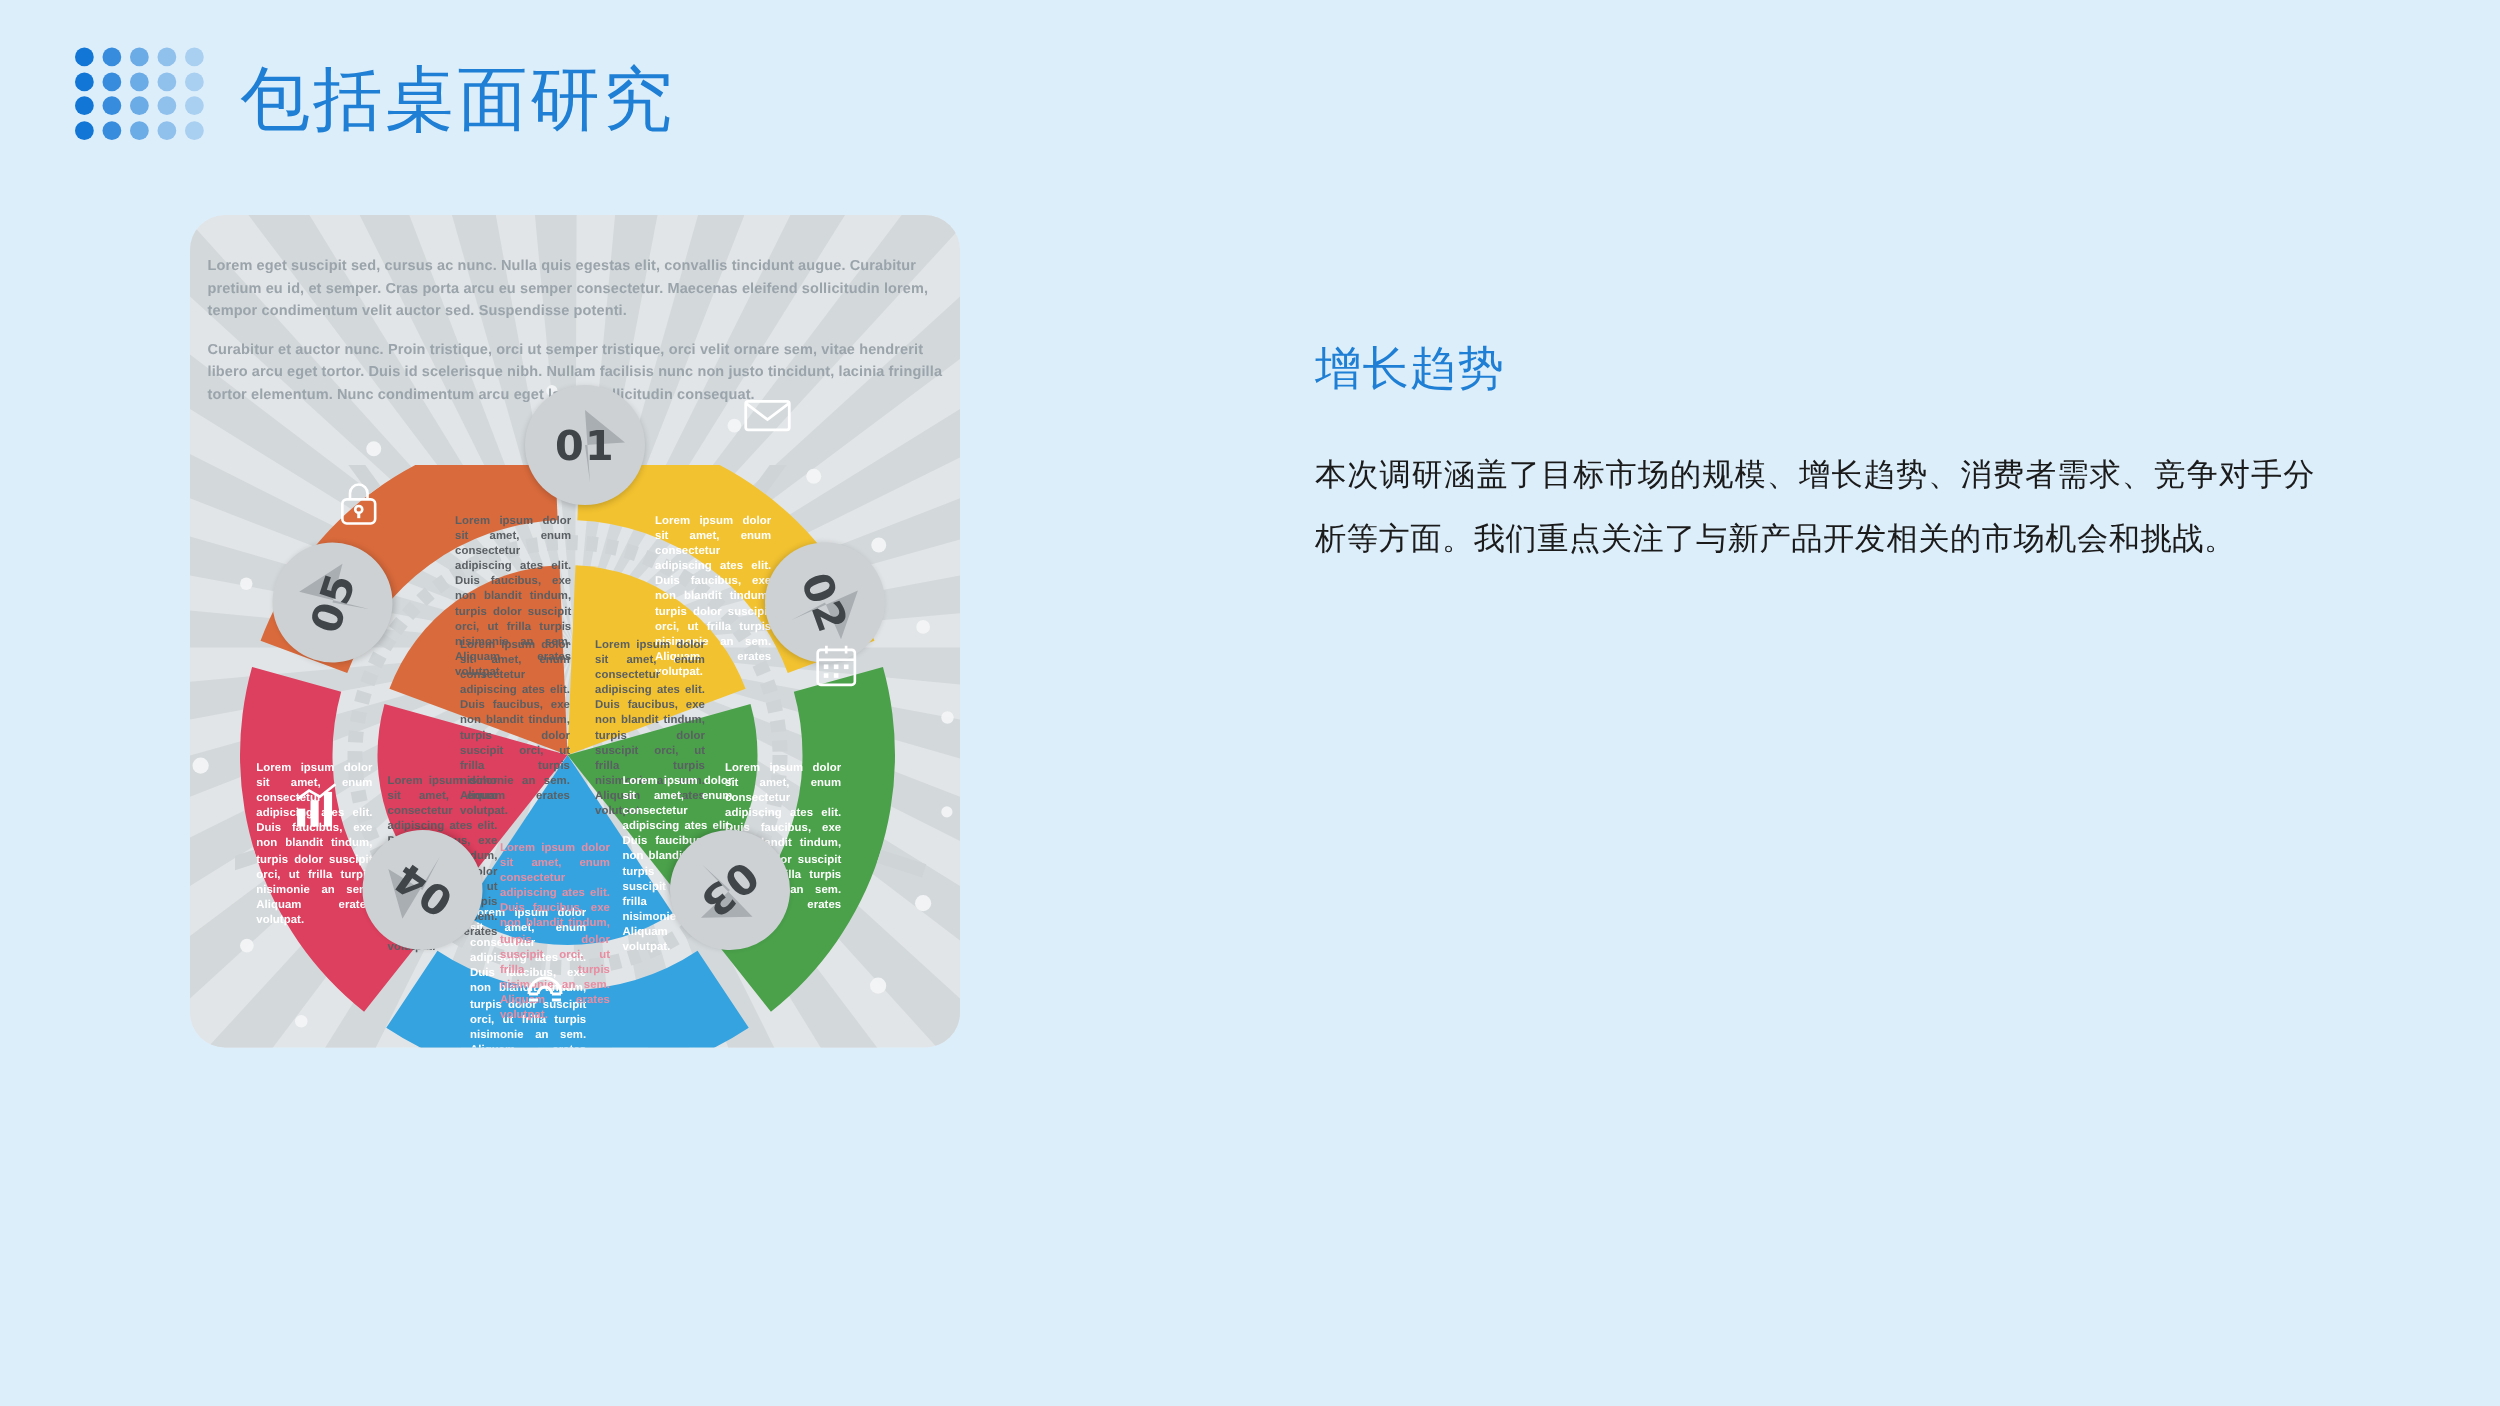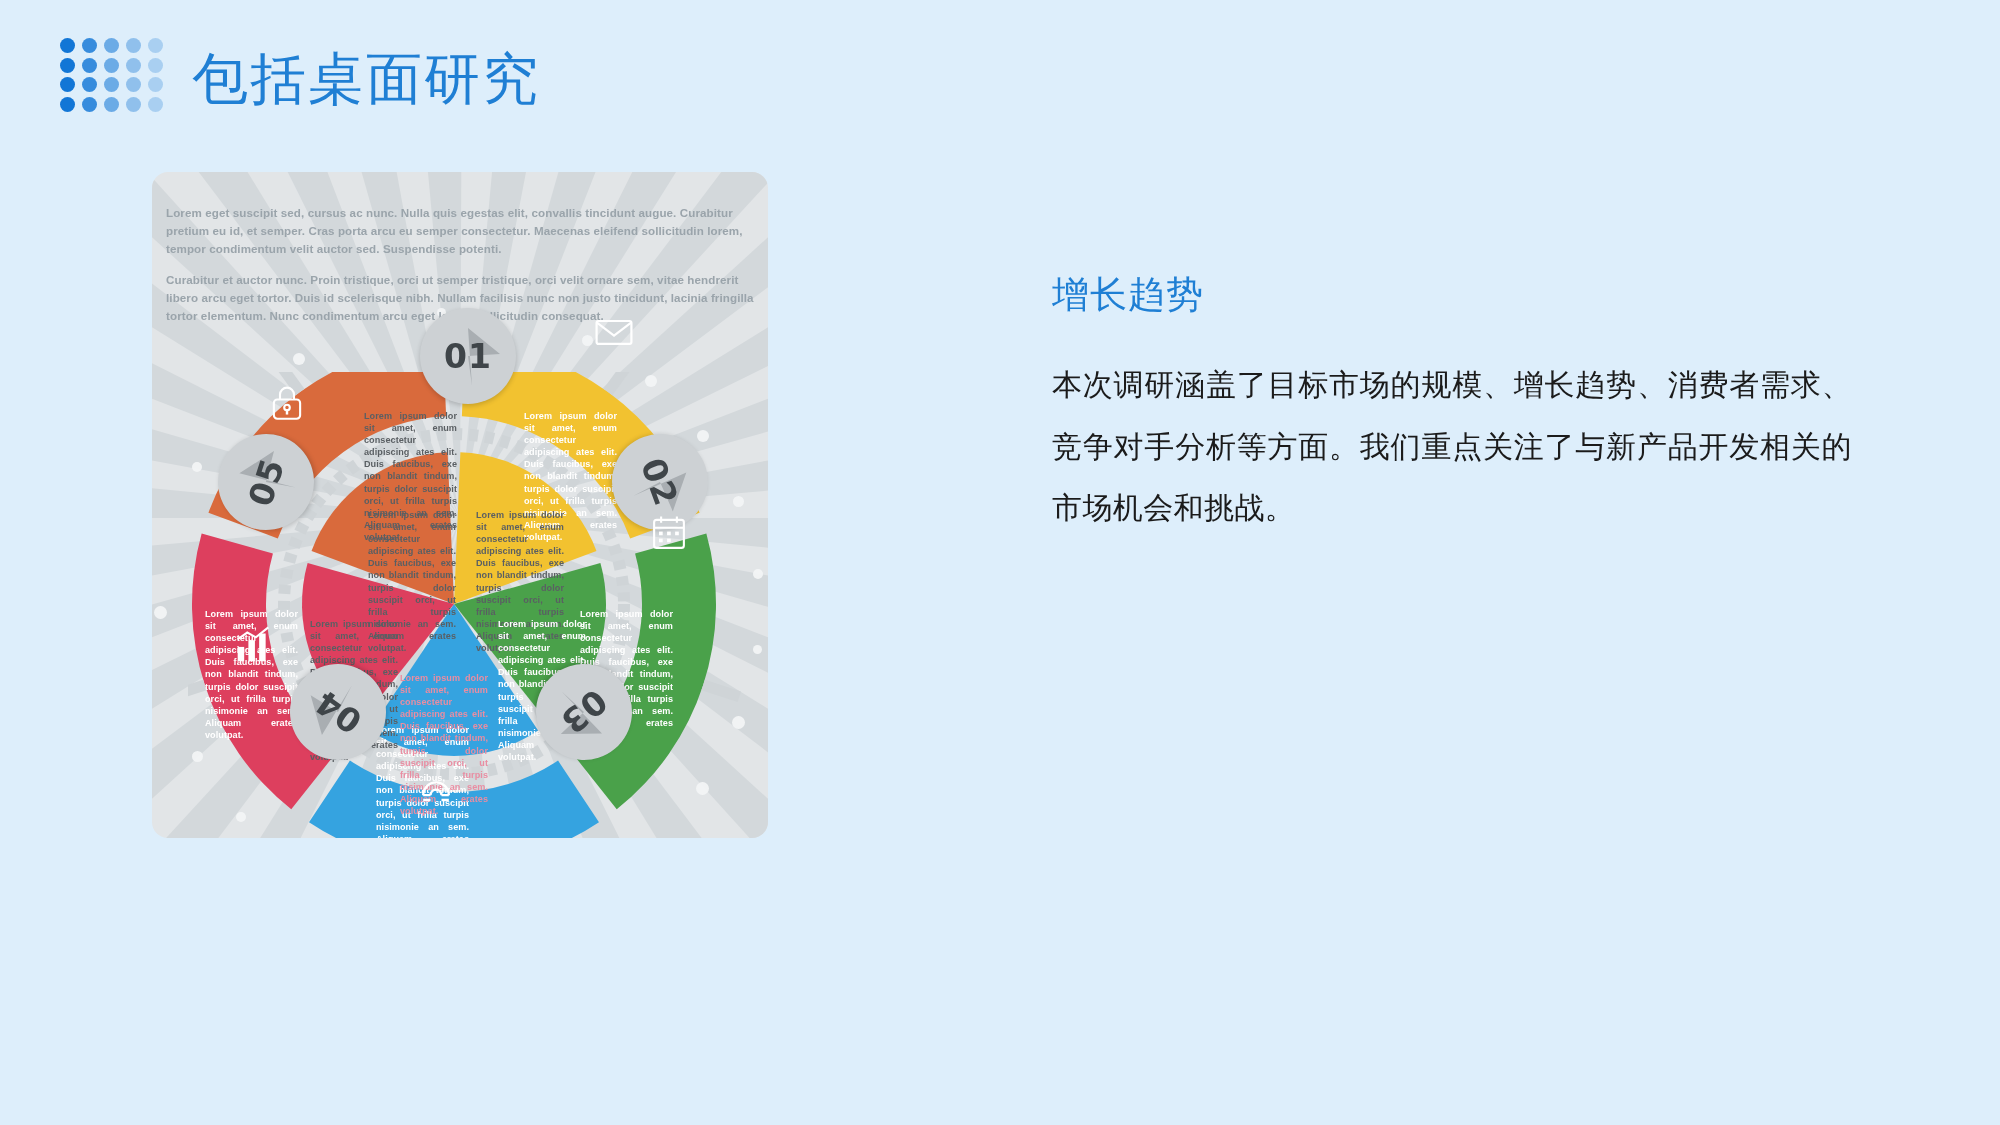--- a/index.html
+++ b/index.html
@@ -30,21 +30,21 @@
     font-size: 56px;
     letter-spacing: 2px;
     color: #1f7fd4;
     white-space: nowrap;
   }
 
   
   #infographic {
     position: absolute; left: 152px; top: 172px;
     width: 616px; height: 666px;
-    border-radius: 16px;
+    border-radius: 28px;
     background: #e2e5e7;
     overflow: hidden;
   }
   #ray-burst {
     position: absolute; left: 50%; top: 52%;
     width: 1500px; height: 1500px;
     transform: translate(-50%, -50%);
   }
   #dot-ring { position: absolute; left: 0; top: 0; width: 616px; height: 666px; }
   #dot-ring i {
@@ -90,21 +90,21 @@
 
   
   #right-col { position: absolute; left: 1052px; top: 270px; width: 800px; }
   .sec-head {
     font-family: "DejaVu Serif", "Liberation Serif", serif;
     font-size: 37px; color: #1f7fd4; letter-spacing: 1px;
   }
   .sec-body {
     margin-top: 34px;
     font-family: "DejaVu Serif", "Liberation Serif", serif;
-    font-size: 30px; color: #1b1b1b; line-height: 2.05;
+    font-size: 25px; color: #1b1b1b; line-height: 2.05;
     letter-spacing: .4px;
     text-align: justify;
   }
   #section-2 { margin-top: 100px; }
 </style>
 </head>
 <body>
 
 <div id="header">
   <div id="dot-grid">

